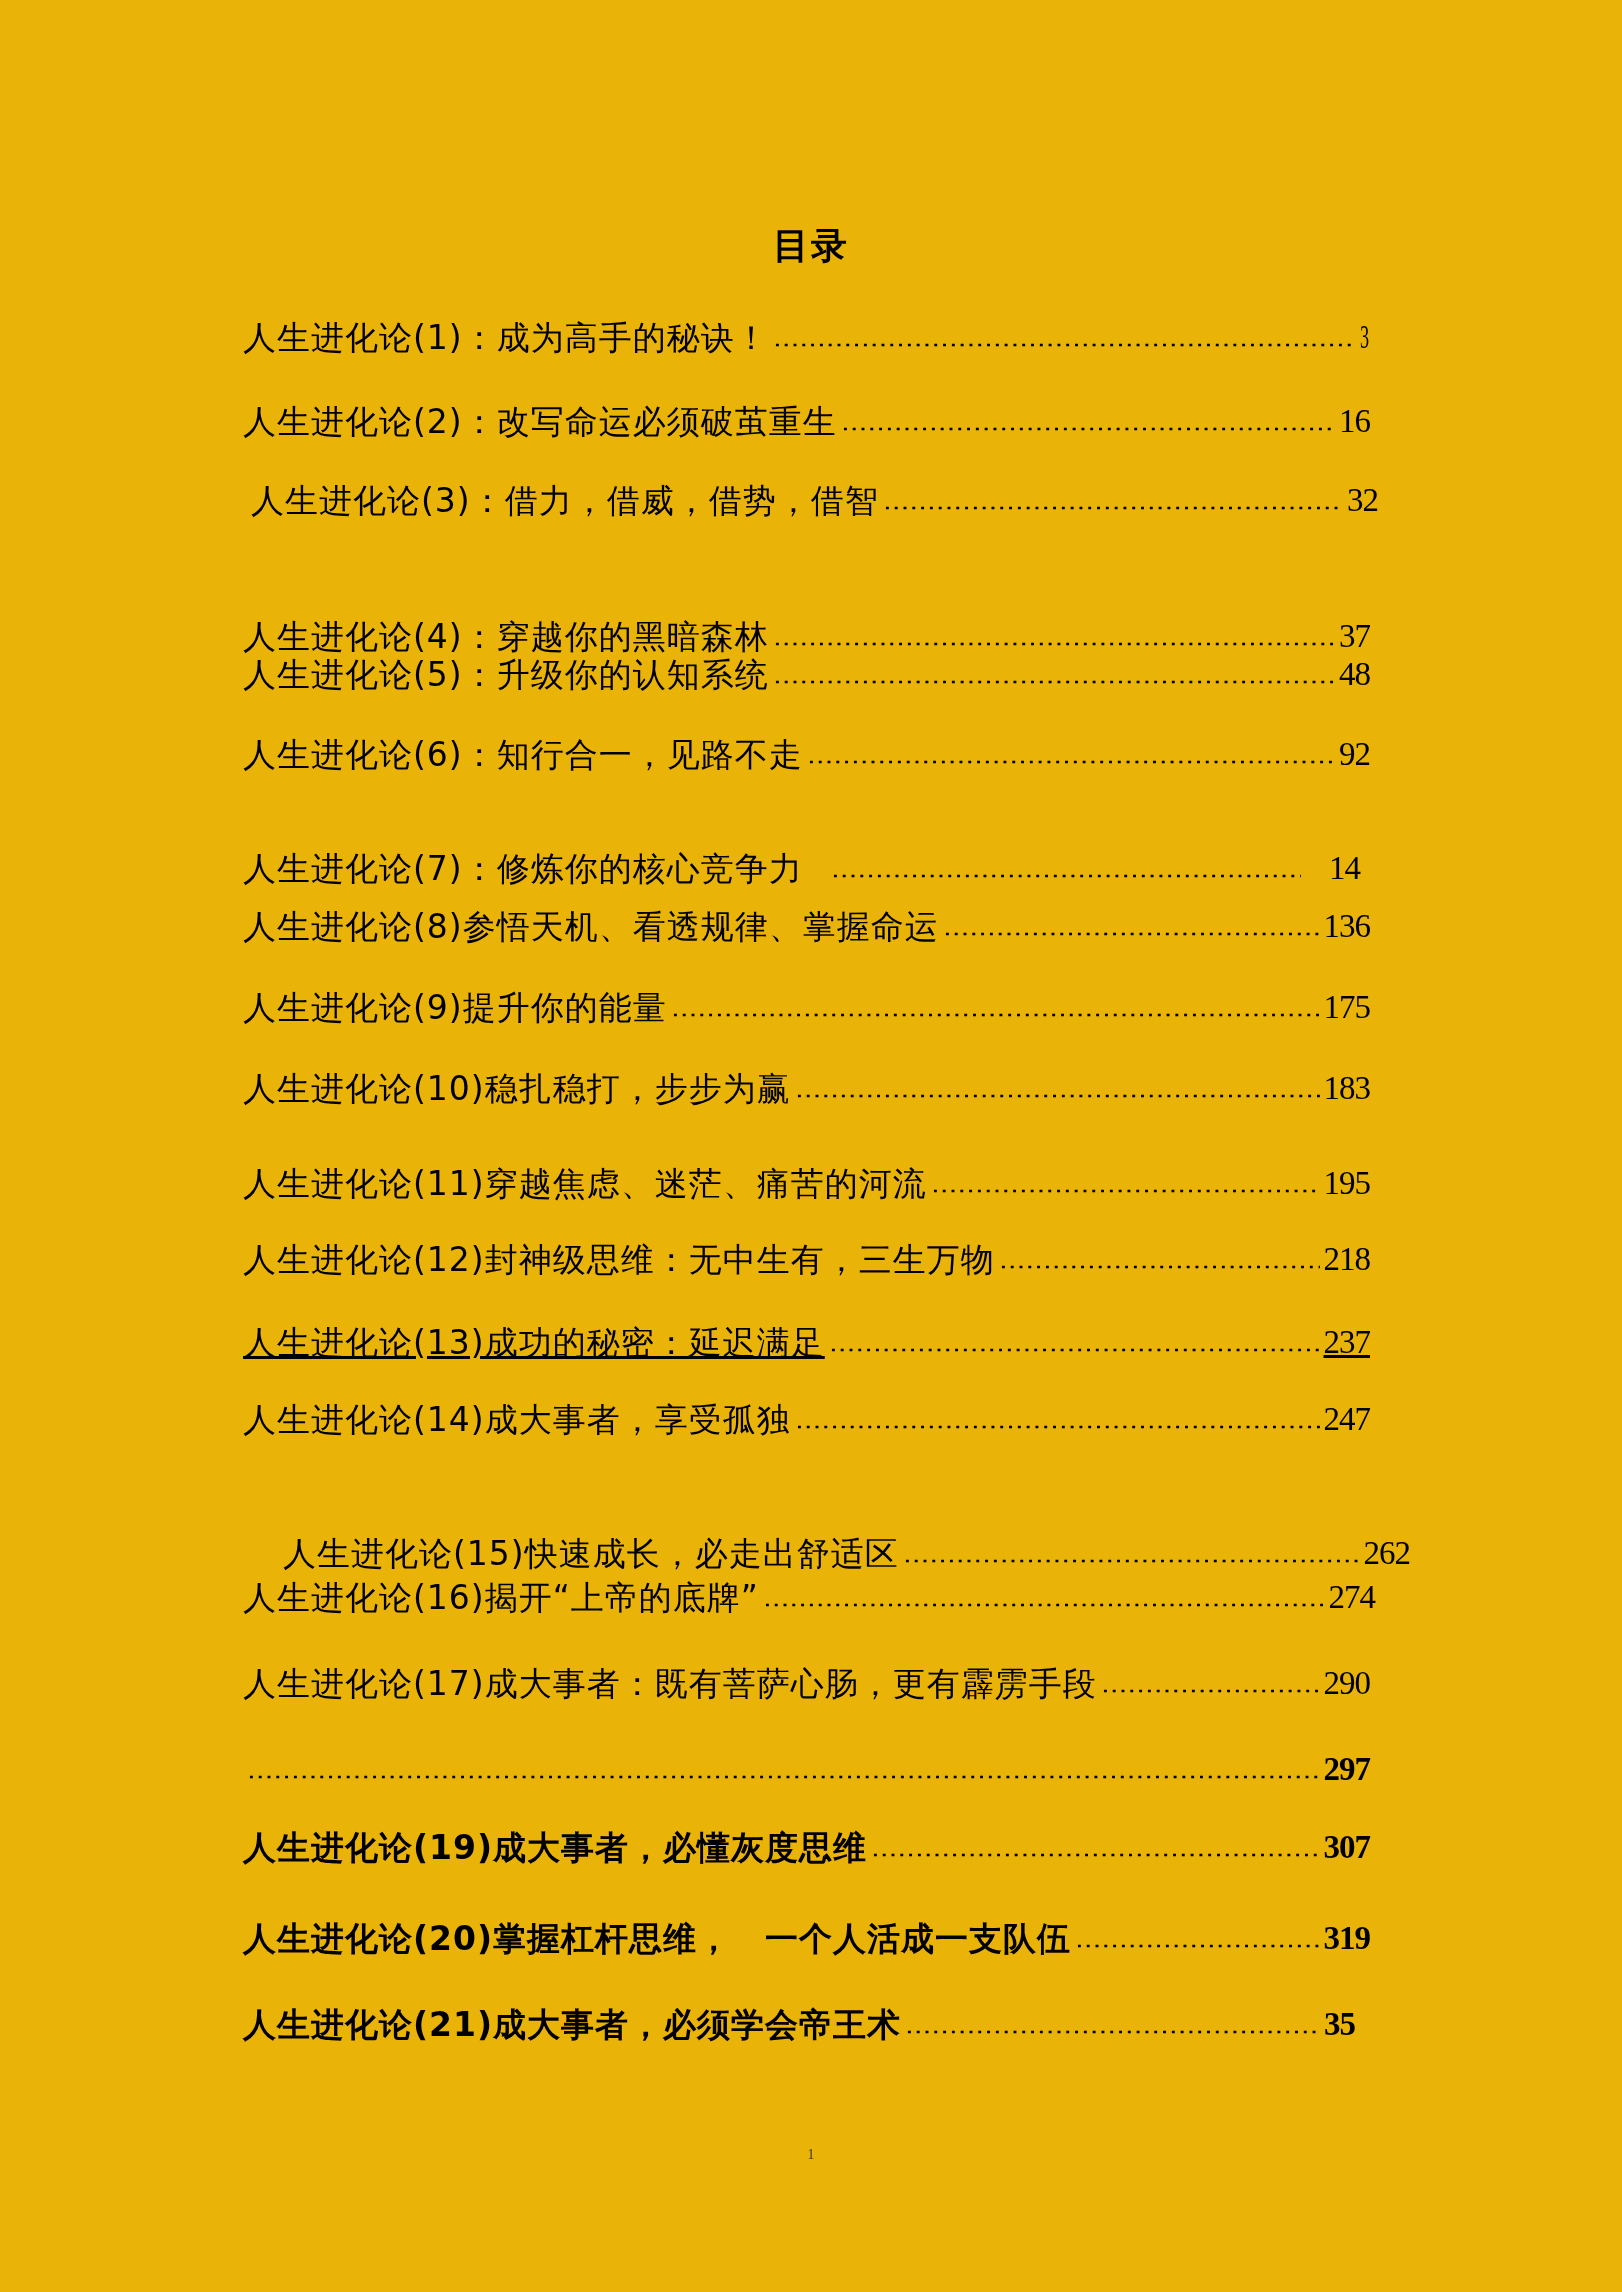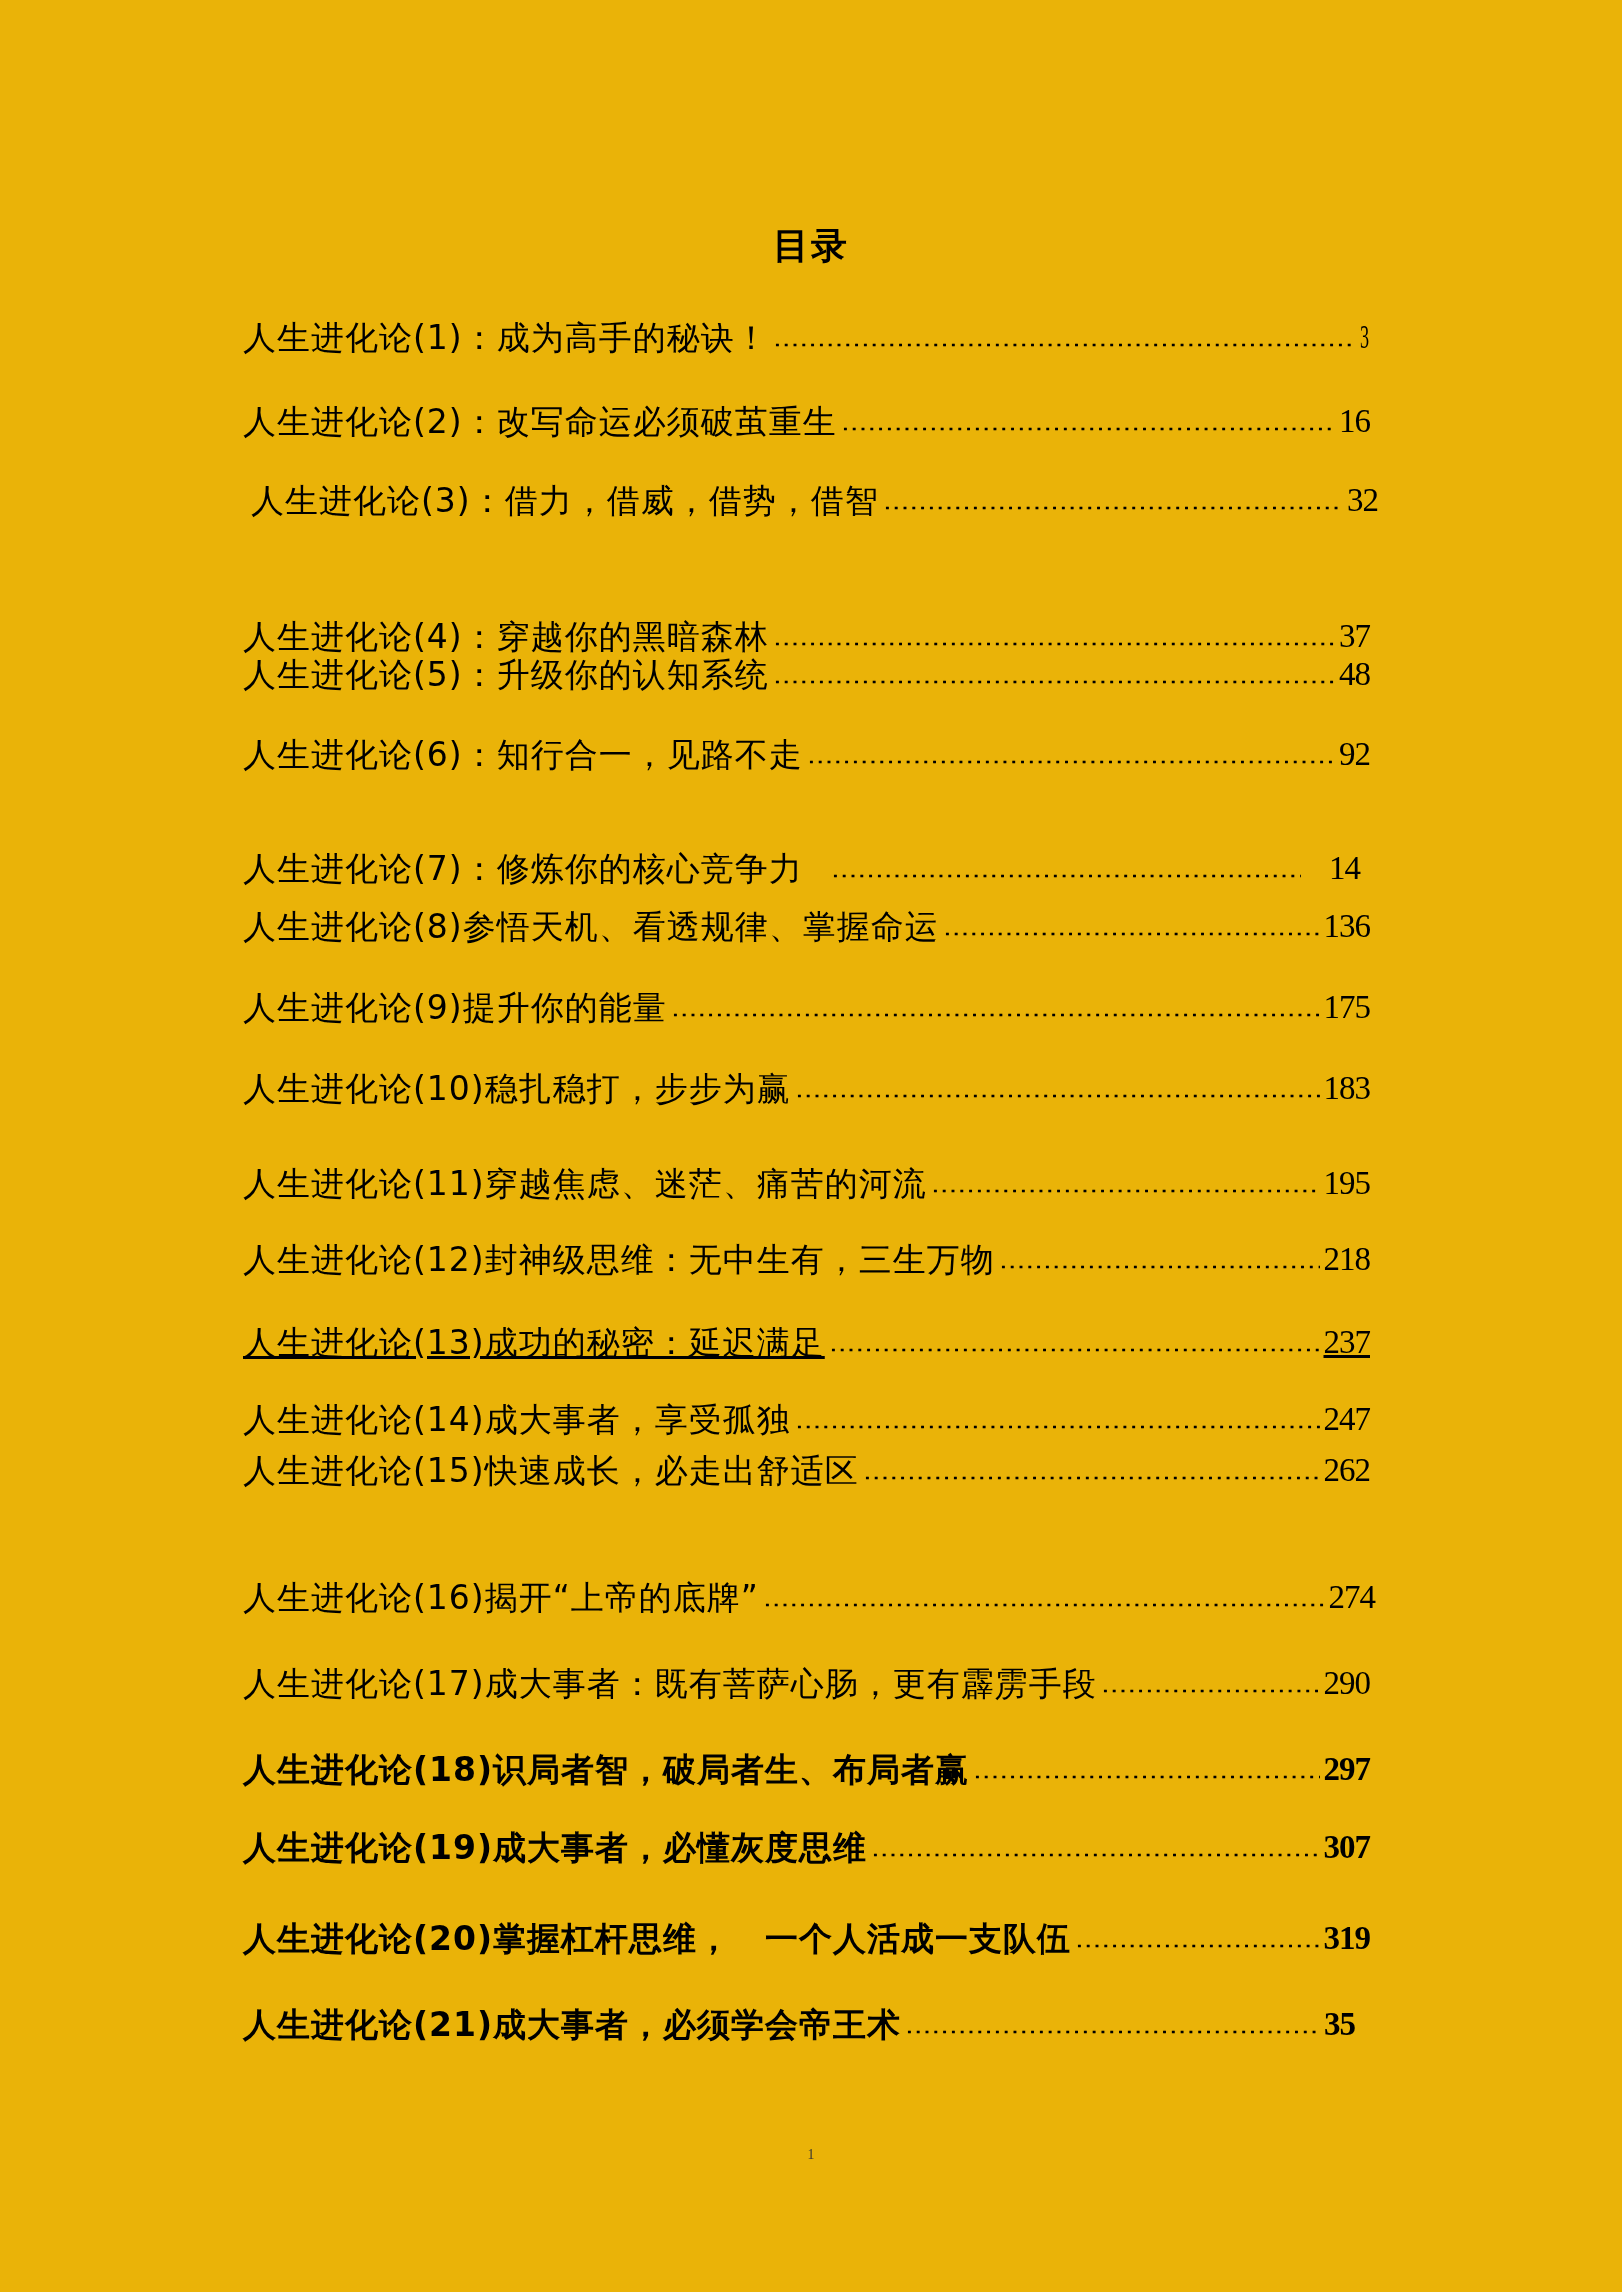--- a/index.html
+++ b/index.html
@@ -175,40 +175,39 @@
       <span class="entry-leader"></span>
       <span class="entry-page">237</span>
     </div>
 
     <div class="toc-entry" style="top:1392px; width:1127px;">
       <span class="entry-title">人生进化论(14)成大事者，享受孤独</span>
       <span class="entry-leader"></span>
       <span class="entry-page">247</span>
     </div>
 
-    <div class="toc-entry" style="top:1443px; width:1127px;">
+    <div class="toc-entry" style="top:1526px; width:1127px;margin-left:40px;">
       <span class="entry-title">人生进化论(15)快速成长，必走出舒适区</span>
       <span class="entry-leader"></span>
       <span class="entry-page">262</span>
     </div>
 
     <div class="toc-entry" style="top:1570px; width:1132px;">
       <span class="entry-title">人生进化论(16)揭开“上帝的底牌”</span>
       <span class="entry-leader"></span>
       <span class="entry-page">274</span>
     </div>
 
     <div class="toc-entry" style="top:1656px; width:1127px;">
       <span class="entry-title">人生进化论(17)成大事者：既有菩萨心肠，更有霹雳手段</span>
       <span class="entry-leader"></span>
       <span class="entry-page">290</span>
     </div>
 
     <div class="toc-entry bold" style="top:1742px; width:1127px;">
-      <span class="entry-title">人生进化论(18)识局者智，破局者生、布局者赢</span>
       <span class="entry-leader"></span>
       <span class="entry-page">297</span>
     </div>
 
     <div class="toc-entry bold" style="top:1820px; width:1127px;">
       <span class="entry-title">人生进化论(19)成大事者，必懂灰度思维</span>
       <span class="entry-leader"></span>
       <span class="entry-page">307</span>
     </div>
 

